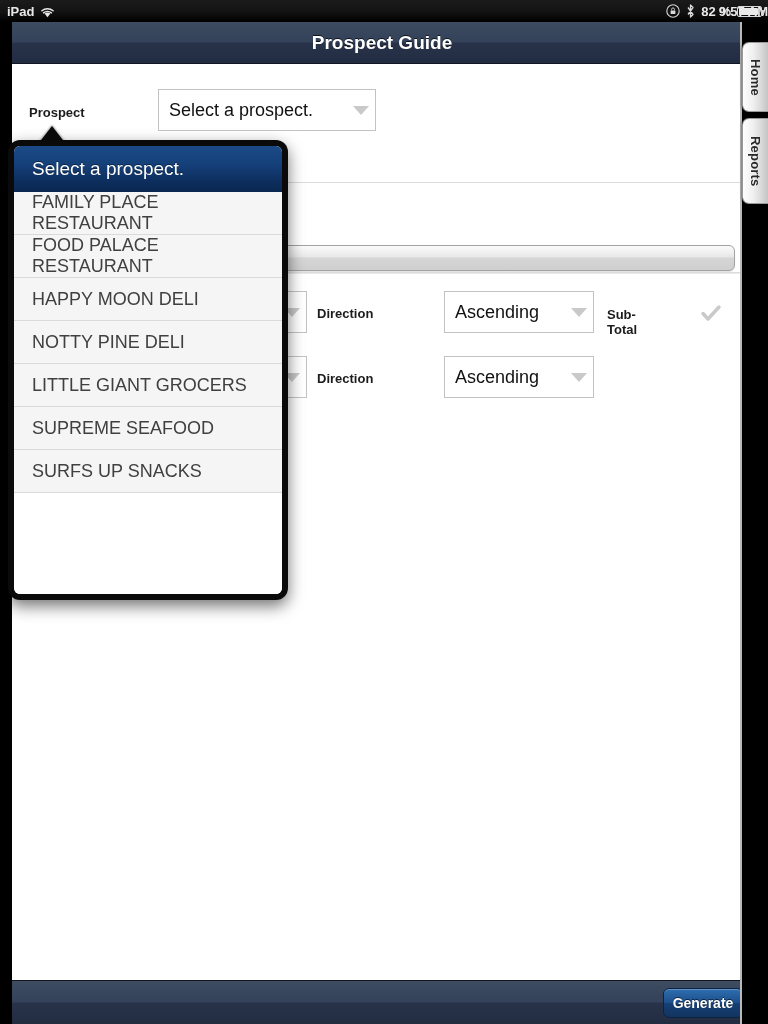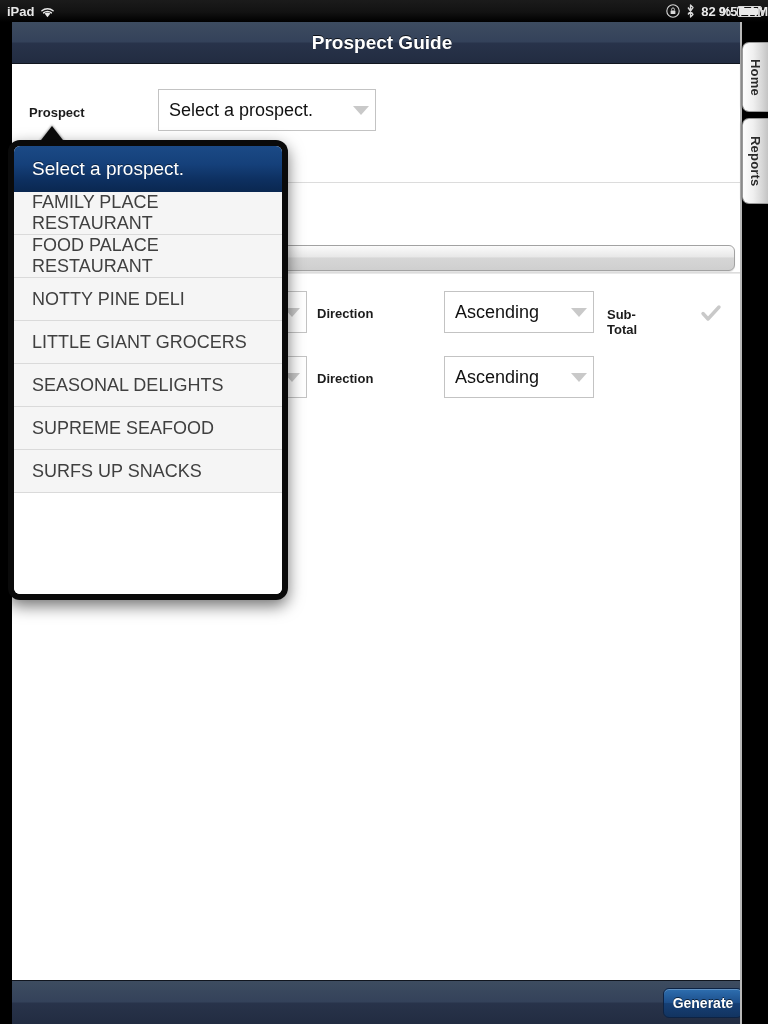--- a/index.html
+++ b/index.html
@@ -263,29 +263,29 @@
         <div class="pop-header">
           <span>Select a prospect.</span>
         </div>
         <div class="pop-item">
           <span>FAMILY PLACE RESTAURANT</span>
         </div>
         <div class="pop-item">
           <span>FOOD PALACE RESTAURANT</span>
         </div>
         <div class="pop-item">
+          <span>HAPPY MOON DELI</span>
+        </div>
+        <div class="pop-item">
           <span>NOTTY PINE DELI</span>
         </div>
         <div class="pop-item">
           <span>LITTLE GIANT GROCERS</span>
         </div>
         <div class="pop-item">
-          <span>SEASONAL DELIGHTS</span>
-        </div>
-        <div class="pop-item">
           <span>SUPREME SEAFOOD</span>
         </div>
         <div class="pop-item">
           <span>SURFS UP SNACKS</span>
         </div>
         <div class="pop-filler"></div>
       </div>
     </div>
   </div>
 

